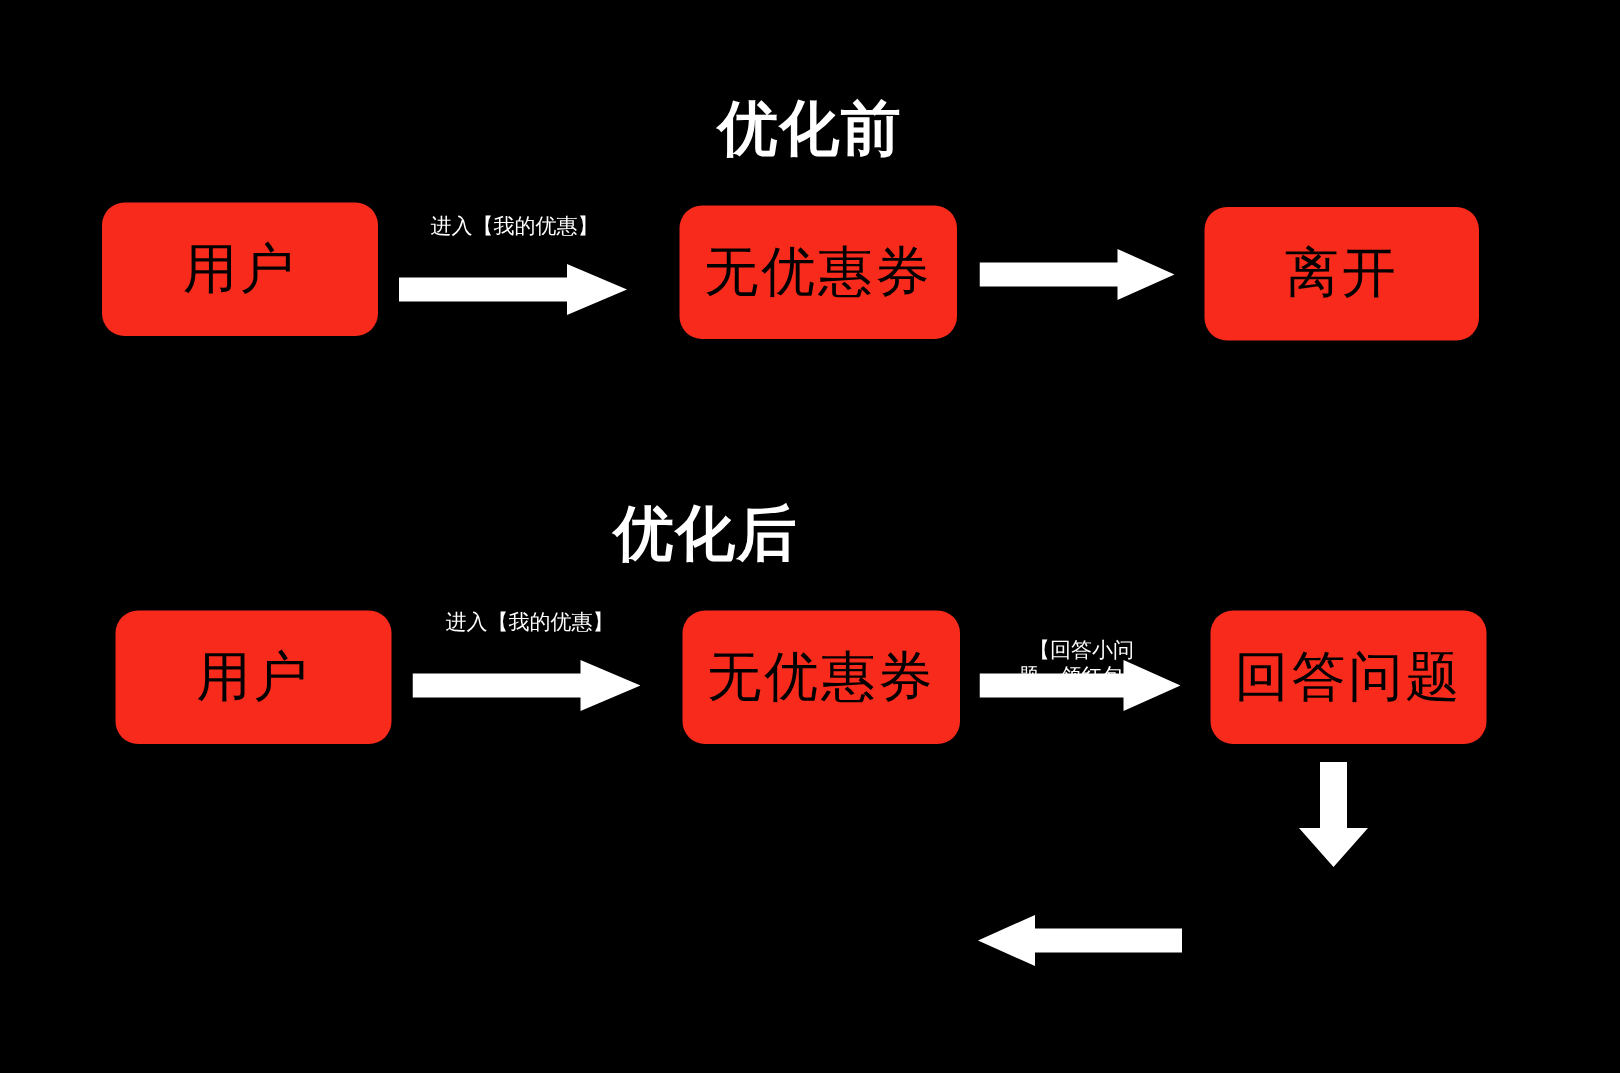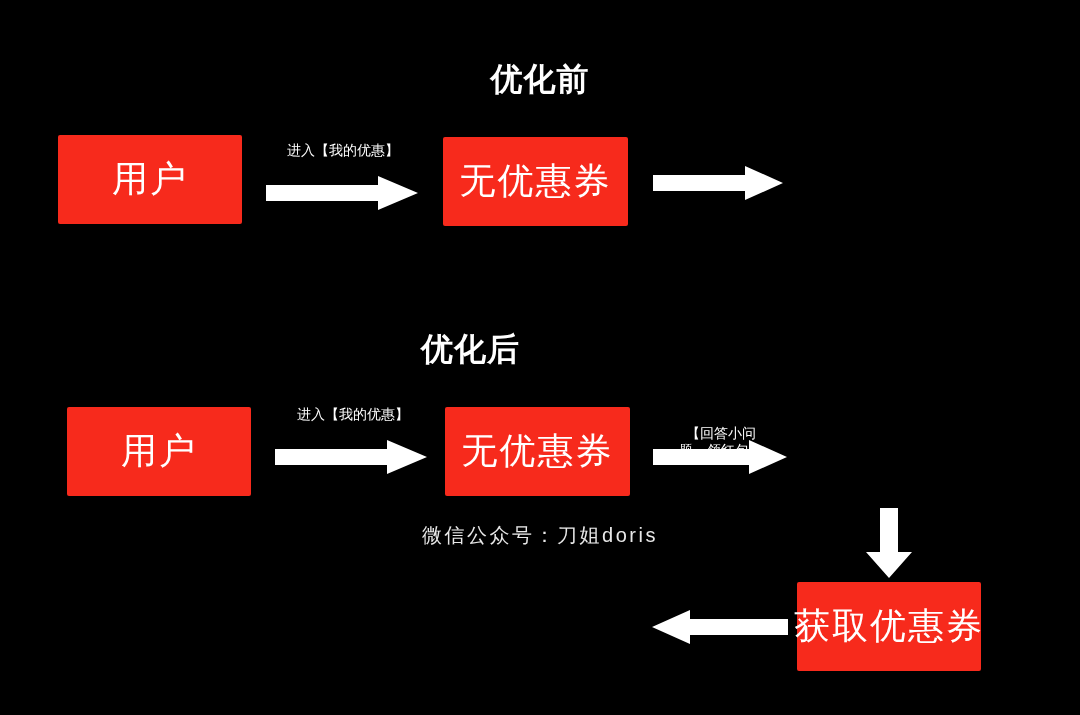--- a/index.html
+++ b/index.html
@@ -13,39 +13,40 @@
   #canvas {
     position: relative;
     width: 1080px;
     height: 715px;
     background: #000000;
     overflow: hidden;
   }
   .section-title {
     position: absolute;
     color: #ffffff;
-    font-size: 32px;
+    font-size: 40px;
     font-weight: bold;
     letter-spacing: 1px;
     white-space: nowrap;
     text-align: center;
   }
   .node-box {
     position: absolute;
     background: #F72A1C;
-    border-radius: 2px;
+    border-radius: 15px;
     display: flex;
     align-items: center;
     justify-content: center;
-    color: #ffffff;
+    color: #000000;
     font-size: 36px;
     font-weight: 500;
     letter-spacing: 2px;
     white-space: nowrap;
     box-sizing: border-box;
+    margin-left: 10px;
   }
   .edge-label {
     position: absolute;
     color: #ffffff;
     font-size: 14px;
     line-height: 1.18;
     white-space: pre-line;
     text-align: center;
     letter-spacing: 0px;
   }
@@ -82,20 +83,21 @@
   </div>
 
   <div class="node-box" style="left:443px; top:137px; width:185px; height:89px;">无优惠券</div>
 
   <div class="arrow-right" style="left:653px; top:166px;">
     <svg width="130" height="34" viewBox="0 0 130 34">
       <polygon points="0,9 92,9 92,0 130,17 92,34 92,25 0,25" fill="#FFFFFF"></polygon>
     </svg>
   </div>
 
+  <div class="node-box" style="left:793px; top:138px; width:183px; height:89px;">离开</div>
 
   <div class="section-title" style="left:0; top:328px; width:941px;">优化后</div>
 
   <div class="node-box" style="left:67px; top:407px; width:184px; height:89px;">用户</div>
 
   <div class="edge-label" style="left:258px; top:406px; width:190px;">进入【我的优惠】</div>
 
   <div class="arrow-right" style="left:275px; top:440px;">
     <svg width="152" height="34" viewBox="0 0 152 34">
       <polygon points="0,9 112,9 112,0 152,17 112,34 112,25 0,25" fill="#FFFFFF"></polygon>
@@ -106,31 +108,30 @@
 
   <div class="edge-label" style="left:648px; top:388px; width:146px;margin-top:37px;">【回答小问
 题，领红包】</div>
 
   <div class="arrow-right" style="left:653px; top:440px;">
     <svg width="134" height="34" viewBox="0 0 134 34">
       <polygon points="0,9 96,9 96,0 134,17 96,34 96,25 0,25" fill="#FFFFFF"></polygon>
     </svg>
   </div>
 
+  <div class="node-box" style="left:797px; top:407px; width:184px; height:89px;">回答问题</div>
 
   <div class="arrow-down" style="left:866px; top:508px;">
     <svg width="46" height="70" viewBox="0 0 46 70">
       <polygon points="14,0 32,0 32,44 46,44 23,70 0,44 14,44" fill="#FFFFFF"></polygon>
     </svg>
   </div>
 
-  <div class="node-box" style="left:797px; top:582px; width:184px; height:89px;">获取优惠券</div>
 
   <div class="arrow-left" style="left:652px; top:610px;">
     <svg width="136" height="34" viewBox="0 0 136 34">
       <polygon points="136,9 38,9 38,0 0,17 38,34 38,25 136,25" fill="#FFFFFF"></polygon>
     </svg>
   </div>
 
 
-  <div class="watermark" style="left:0; top:522px; width:1080px; text-align:center;">微信公众号：刀姐doris</div>
 
 </div>
 
 </body></html>

